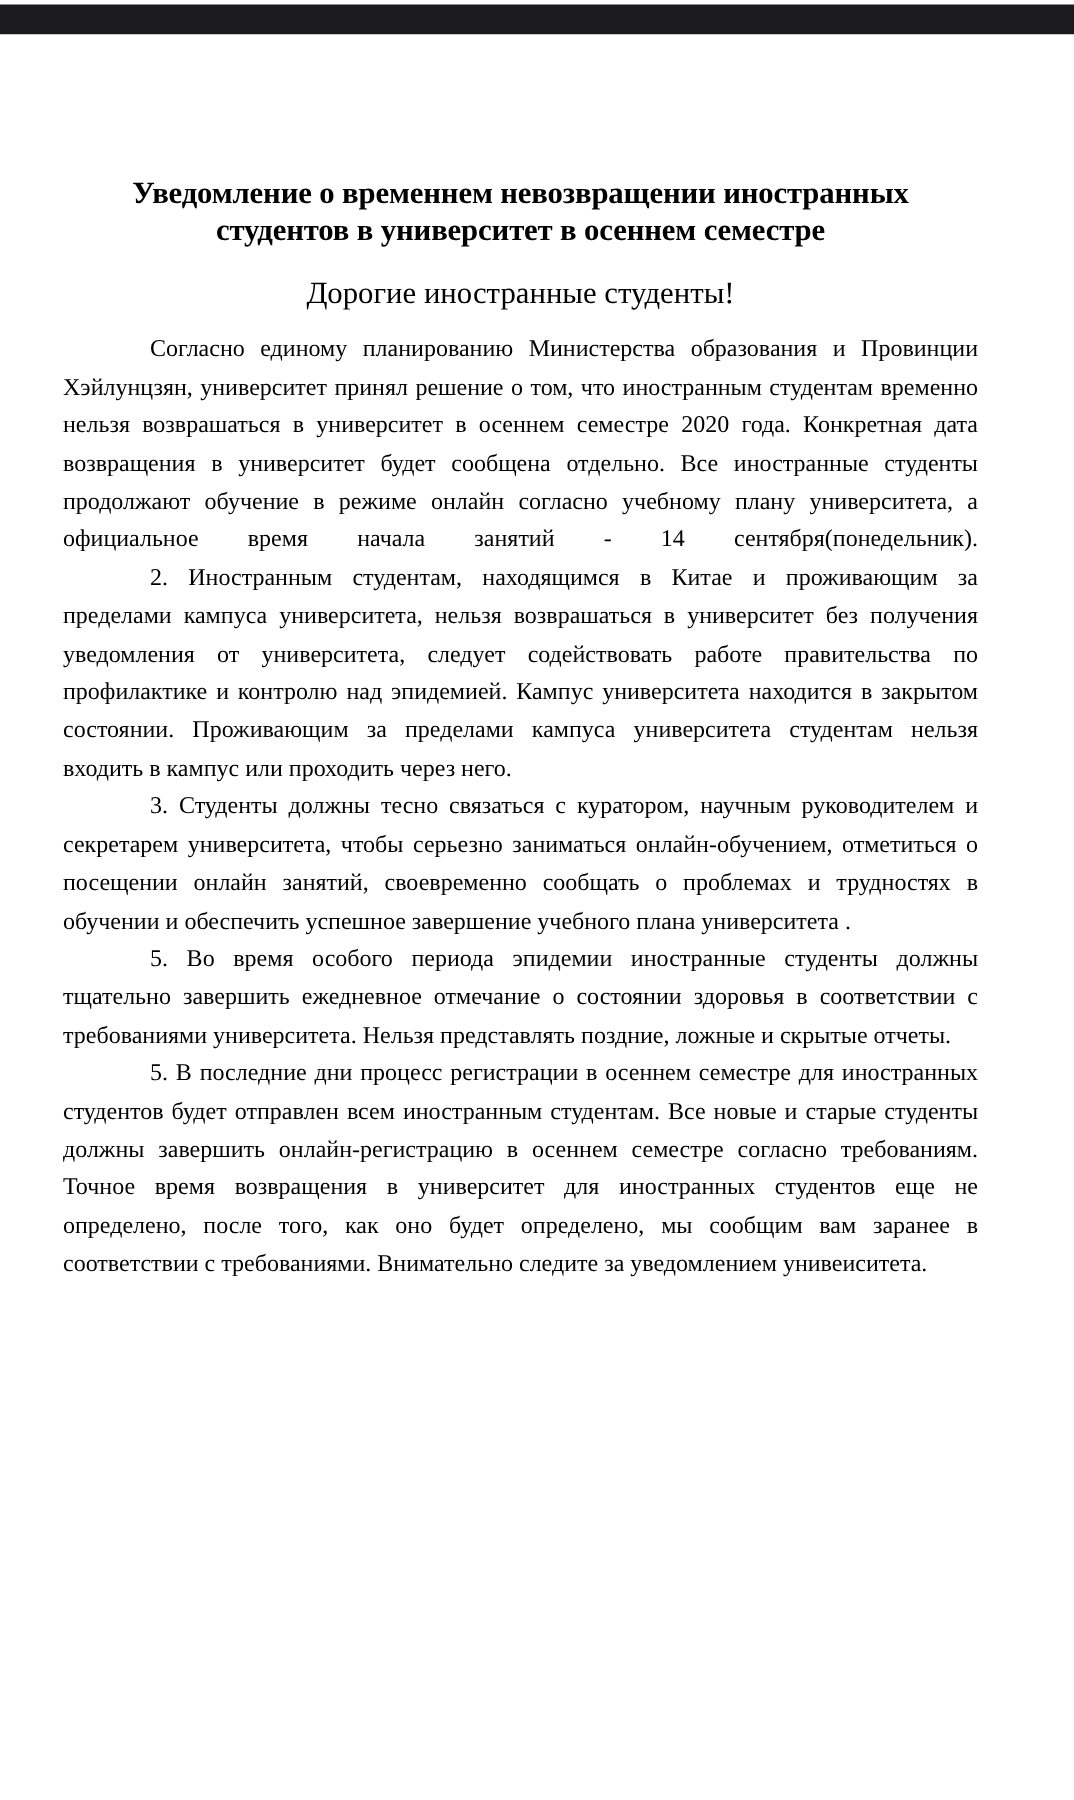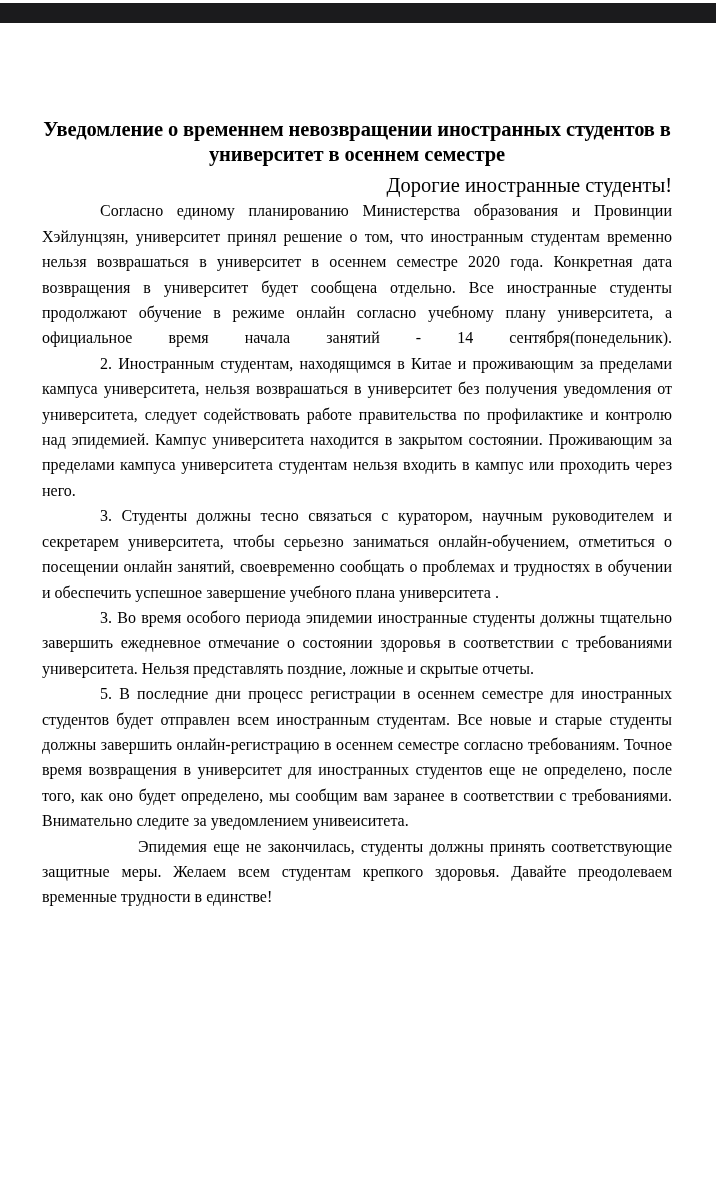--- a/index.html
+++ b/index.html
@@ -29,39 +29,39 @@
   }
 
   .page {
     position: absolute;
     left: 0;
     top: 23px;
     width: 716px;
     height: 1177px;
     background: #ffffff;
     box-sizing: border-box;
-    padding: 0 44px 0 42px;
+    padding: 0 64px 0 42px;
   }
 
   .doc-title {
     margin: 0;
     padding-top: 94px;
     text-align: center;
     font-weight: bold;
     font-size: 20.5px;
     line-height: 24.5px;
     letter-spacing: -0.1px;
   }
 
   .salutation {
-    margin: 0;
+    margin: 11px;
     padding-top: 7px;
     font-size: 20.5px;
     line-height: 25.4px;
-    text-align: right;
+    text-align: center;
   }
 
   p.body-par {
     margin: 0;
     font-size: 16px;
     line-height: 25.4px;
     text-align: justify;
     text-justify: inter-word;
     text-indent: 58px;
     hyphens: none;
@@ -95,24 +95,23 @@
 
   <p class="salutation">Дорогие иностранные студенты!</p>
 
   <p class="body-par force-just">Согласно единому планированию Министерства образования и Провинции Хэйлунцзян, университет принял решение о том, что иностранным студентам временно нельзя возврашаться в университет в осеннем семестре 2020 года. Конкретная дата возвращения в университет будет сообщена отдельно. Все иностранные студенты продолжают обучение в режиме онлайн согласно учебному плану университета, а официальное время начала занятий - 14 сентября(понедельник).</p>
 
 
   <p class="body-par">2. Иностранным студентам, находящимся в Китае и проживающим за пределами кампуса университета, нельзя возврашаться в университет без получения уведомления от университета, следует содействовать работе правительства по профилактике и контролю над эпидемией. Кампус университета находится в закрытом состоянии. Проживающим за пределами кампуса университета студентам нельзя входить в кампус или проходить через него.</p>
 
   <p class="body-par">3. Студенты должны тесно связаться с куратором, научным руководителем и секретарем университета, чтобы серьезно заниматься онлайн-обучением, отметиться о посещении онлайн занятий, своевременно сообщать о проблемах и трудностях в обучении и обеспечить успешное завершение учебного плана университета .</p>
 
-  <p class="body-par">3. Во время особого периода эпидемии иностранные студенты должны тщательно завершить ежедневное отмечание о состоянии здоровья в соответствии с требованиями университета. Нельзя представлять поздние, ложные и скрытые отчеты.</p>
+  <p class="body-par">5. Во время особого периода эпидемии иностранные студенты должны тщательно завершить ежедневное отмечание о состоянии здоровья в соответствии с требованиями университета. Нельзя представлять поздние, ложные и скрытые отчеты.</p>
 
   <p class="body-par">5. В последние дни процесс регистрации в осеннем семестре для иностранных студентов будет отправлен всем иностранным студентам. Все новые и старые студенты должны завершить онлайн-регистрацию в осеннем семестре согласно требованиям. Точное время возвращения в университет для иностранных студентов еще не определено, после того, как оно будет определено, мы сообщим вам заранее в соответствии с требованиями. Внимательно следите за уведомлением унивеиситета.</p>
 
-  <p class="body-par last-par">Эпидемия еще не закончилась, студенты должны принять соответствующие защитные меры. Желаем всем студентам крепкого здоровья. Давайте преодолеваем временные трудности в единстве!</p>
 
   <div class="signature">
     
     
   </div>
 
 </div>
 
 </body></html>

